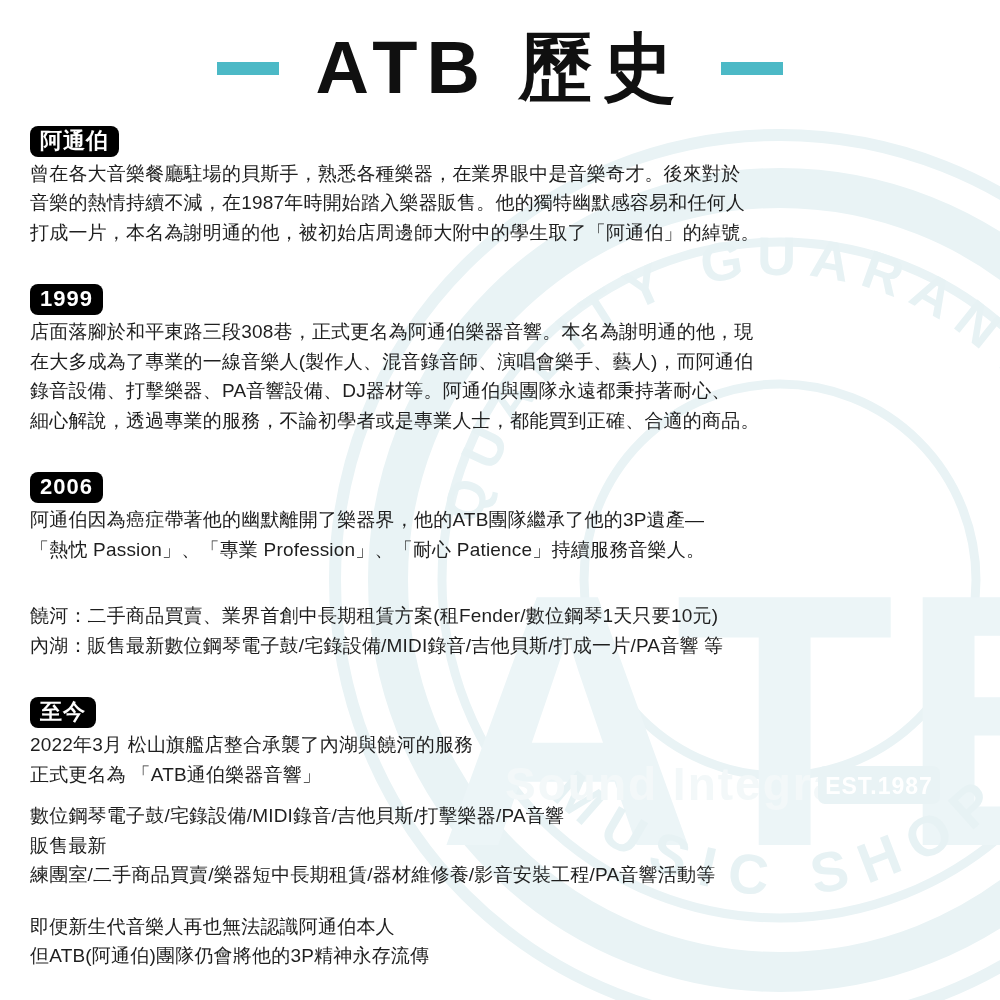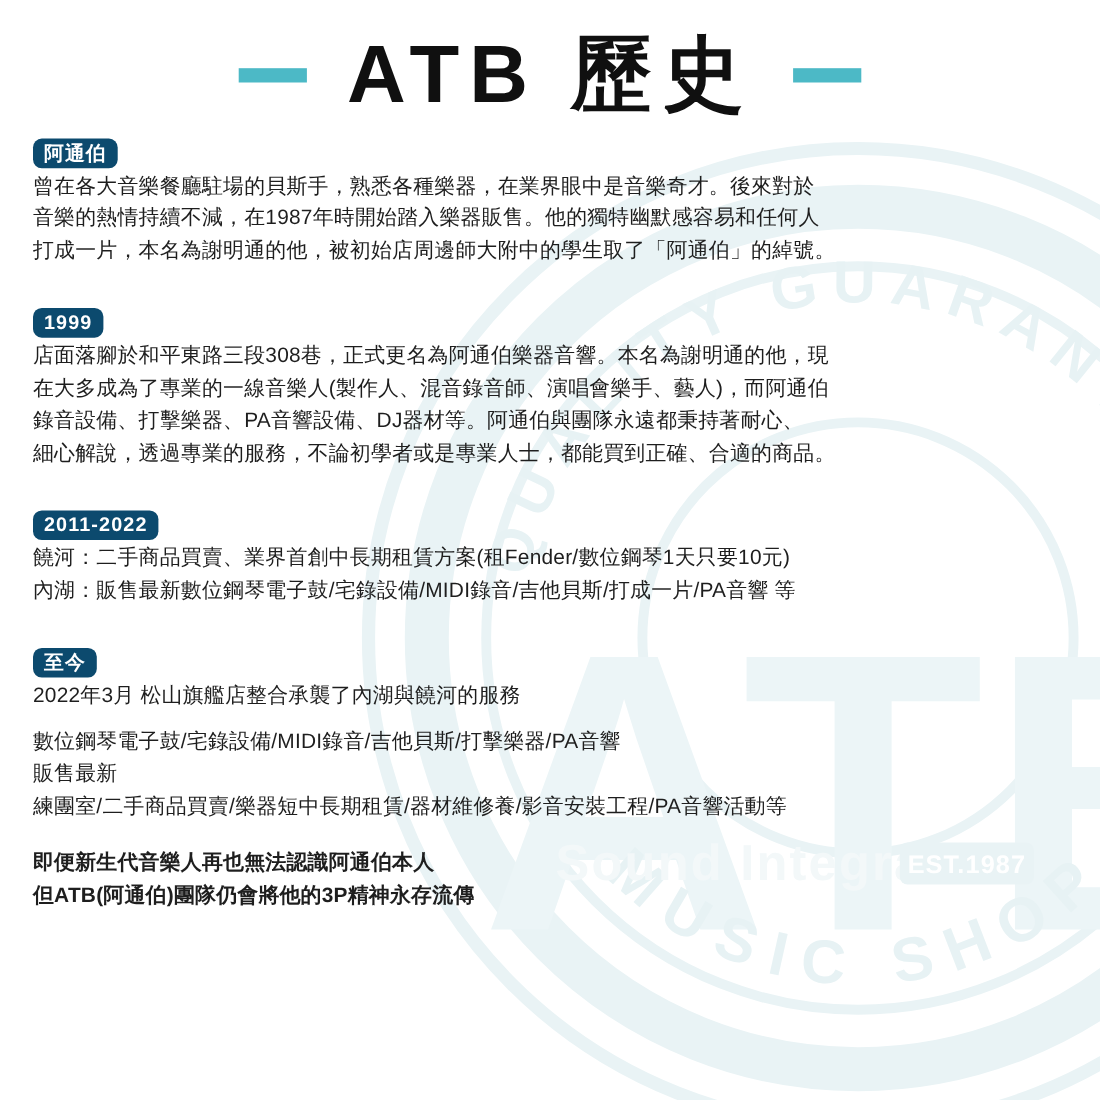--- a/index.html
+++ b/index.html
@@ -5,28 +5,28 @@
   html,body{margin:0;padding:0;}
   body{
     width:1000px;height:1000px;background:#ffffff;overflow:hidden;position:relative;
     font-family:"Liberation Sans","DejaVu Sans",sans-serif;color:#1e1e1e;
   }
   .watermark{position:absolute;top:0;left:0;width:1000px;height:1000px;z-index:0;pointer-events:none;}
   main{position:relative;z-index:1;padding:24px 10px 0 30px;}
   .title-row{display:flex;align-items:center;justify-content:center;gap:36px;margin:0 0 5px -20px;}
   .title-row h1{margin:0;font-size:74px;line-height:1.2;font-weight:900;letter-spacing:9px;color:#101010;white-space:nowrap;}
   .dash{width:62px;height:13px;background:#4cb9c6;flex:0 0 auto;}
-  .badge{display:inline-block;background:#0c4a6e;color:#ffffff;font-weight:700;font-size:18px;line-height:1;
+  .badge{display:inline-block;background:#000000;color:#ffffff;font-weight:700;font-size:22px;line-height:1;
     padding:4px 10px 5px;border-radius:8px;letter-spacing:1px;}
   .para{margin-top:2px;}
   .line{font-size:19px;line-height:29.5px;white-space:nowrap;letter-spacing:0.2px;}
   .sec{margin-top:37px;}
   .sec.first{margin-top:13px;}
   .sec.plain{margin-top:12px;}
-  .sec.plain-last{margin-top:22px;font-weight:bold;}
+  .sec.plain-last{margin-top:22px;}
 </style>
 </head>
 <body>
 
 <svg class="watermark" viewBox="0 0 1000 1000" xmlns="http://www.w3.org/2000/svg" aria-hidden="true">
   <defs>
     <path id="arcTop" d="M 475 580 A 305 305 0 0 1 1085 580"></path>
     <path id="arcBottom" d="M 465 580 A 315 315 0 0 0 1095 580"></path>
   </defs>
   <g fill="none" stroke="#e9f3f5">
@@ -69,33 +69,40 @@
   <section class="sec">
     <span class="badge">1999</span>
     <div class="para">
       <div class="line">店面落腳於和平東路三段308巷，正式更名為阿通伯樂器音響。本名為謝明通的他，現</div>
       <div class="line">在大多成為了專業的一線音樂人(製作人、混音錄音師、演唱會樂手、藝人)，而阿通伯</div>
       <div class="line">錄音設備、打擊樂器、PA音響設備、DJ器材等。阿通伯與團隊永遠都秉持著耐心、</div>
       <div class="line">細心解說，透過專業的服務，不論初學者或是專業人士，都能買到正確、合適的商品。</div>
     </div>
   </section>
 
+  <section class="sec">
+    <span class="badge">2006</span>
+    <div class="para">
+      <div class="line">阿通伯因為癌症帶著他的幽默離開了樂器界，他的ATB團隊繼承了他的3P遺產—</div>
+      <div class="line">「熱忱 Passion」、「專業 Profession」、「耐心 Patience」持續服務音樂人。</div>
+    </div>
+  </section>
 
   <section class="sec">
-    <span class="badge">2011-2022</span>
     <div class="para">
       <div class="line">饒河：二手商品買賣、業界首創中長期租賃方案(租Fender/數位鋼琴1天只要10元)</div>
       <div class="line">內湖：販售最新數位鋼琴電子鼓/宅錄設備/MIDI錄音/吉他貝斯/打成一片/PA音響 等</div>
     </div>
   </section>
 
   <section class="sec">
     <span class="badge">至今</span>
     <div class="para">
       <div class="line">2022年3月 松山旗艦店整合承襲了內湖與饒河的服務</div>
+      <div class="line">正式更名為 「ATB通伯樂器音響」</div>
     </div>
   </section>
 
   <section class="sec plain">
     <div class="para">
       <div class="line">數位鋼琴電子鼓/宅錄設備/MIDI錄音/吉他貝斯/打擊樂器/PA音響</div>
       <div class="line">販售最新</div>
       <div class="line">練團室/二手商品買賣/樂器短中長期租賃/器材維修養/影音安裝工程/PA音響活動等</div>
     </div>
   </section>

